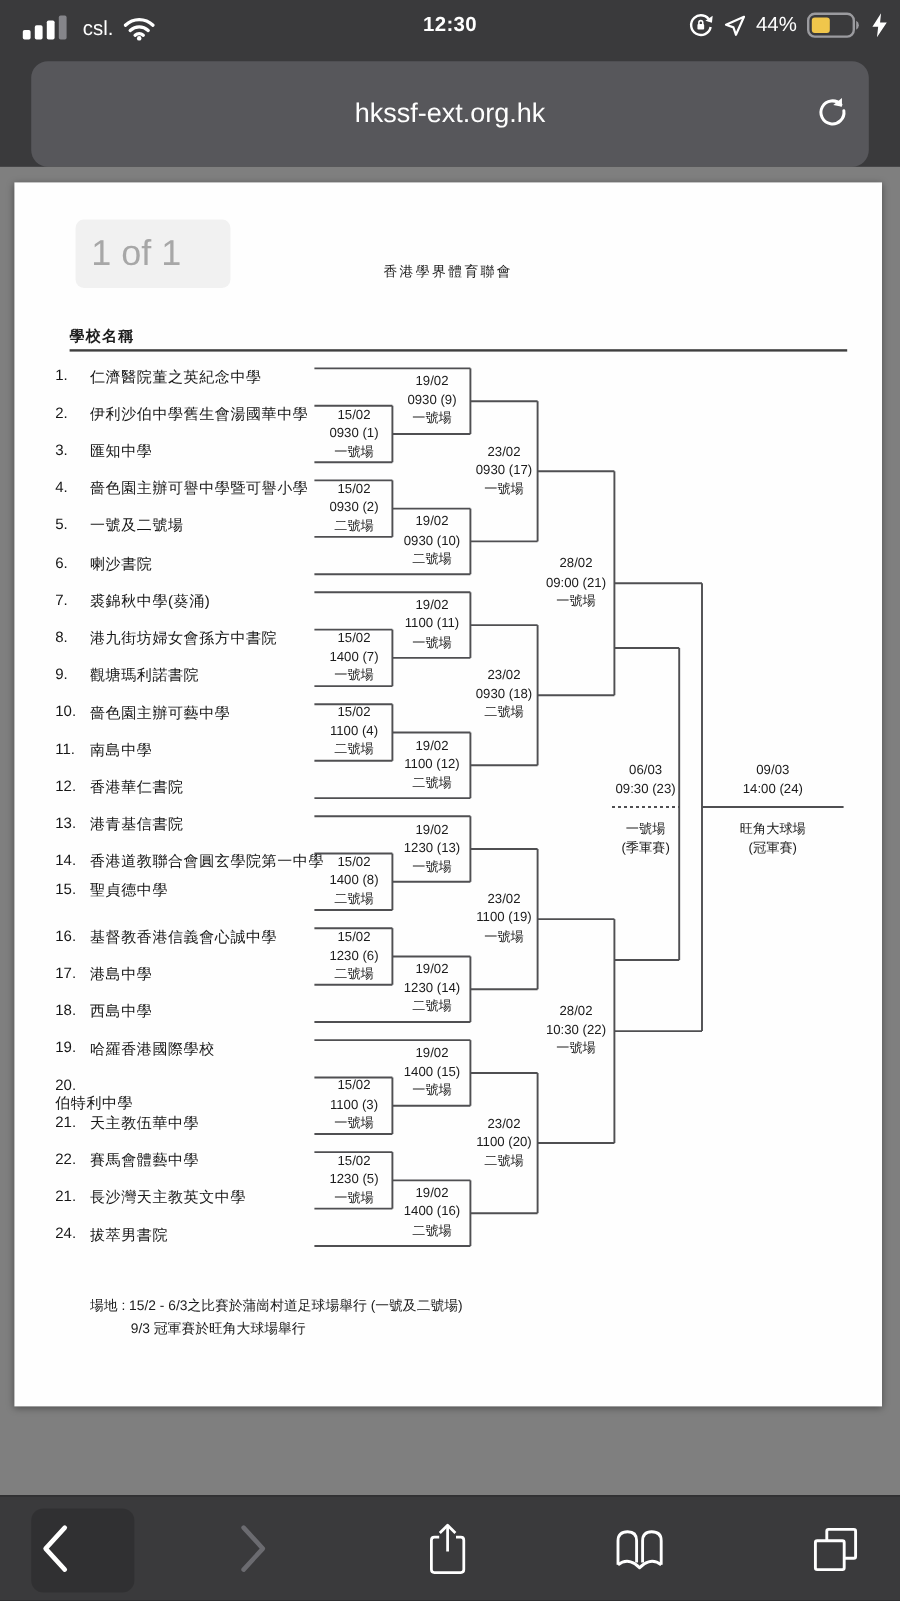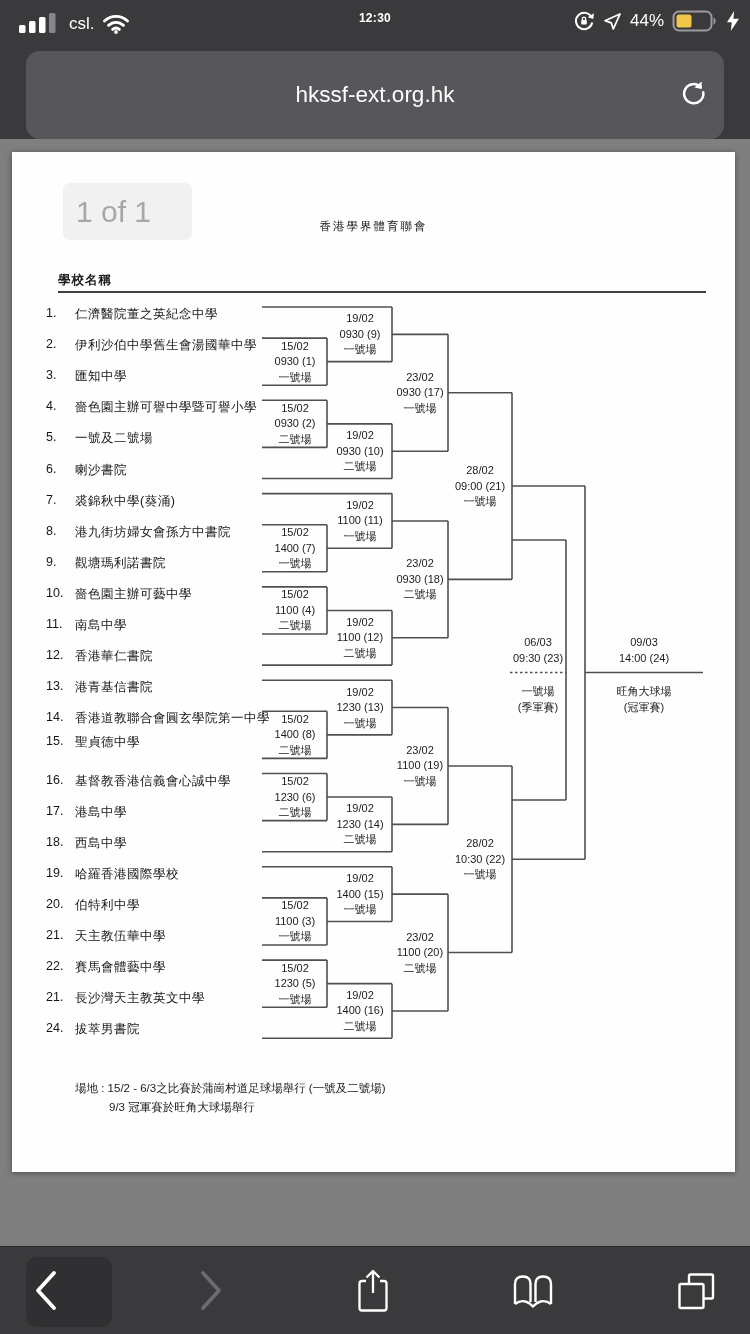--- a/index.html
+++ b/index.html
@@ -5,21 +5,21 @@
   * { margin:0; padding:0; box-sizing:border-box; }
   html,body { background:#000; }
   .screen { position:relative; width:750px; height:1334px; overflow:hidden;
             background:#3a3a3c; font-family:"Liberation Sans", sans-serif; }
 
   
   .chrome-top { position:absolute; left:0; top:0; width:750px; height:139px; background:#3a3a3c; }
   .sb-left  { position:absolute; left:18px; top:12px; display:flex; align-items:center; gap:8px; }
   .carrier  { color:#fff; font-size:17px; }
   .sb-time  { position:absolute; left:0; right:0; top:11px; text-align:center; color:#fff;
-              font-size:12px; font-weight:bold; letter-spacing:.3px; }
+              font-size:17px; font-weight:bold; letter-spacing:.3px; }
   .sb-right { position:absolute; right:10px; top:10px; display:flex; align-items:center; gap:8px; }
   .battery-pct { color:#fff; font-size:17px; }
   .url-bar  { position:absolute; left:26px; top:51px; width:698px; height:88px;
               background:#57575b; border-radius:14px; }
   .url-text { position:absolute; inset:0; display:flex; align-items:center; justify-content:center;
               color:#fefefe; font-size:22.5px; }
   .reload-btn { position:absolute; right:15px; top:50%; transform:translateY(-50%); width:30px; height:30px; }
 
   
   .pdf-area { position:absolute; left:0; top:139px; width:750px; height:1107px; background:#7f7f7f; }
@@ -269,21 +269,21 @@
             <span class="team-name">港島中學</span>
           </div>
           <div class="team-row" style="left: 34px; top: 682.7px;">
             <span class="team-num">18.</span>
             <span class="team-name">西島中學</span>
           </div>
           <div class="team-row" style="left: 34px; top: 713.8px;">
             <span class="team-num">19.</span>
             <span class="team-name">哈羅香港國際學校</span>
           </div>
-          <div class="team-row" style="left: 34px; top: 744.9px;">
+          <div class="team-row" style="left: 34px; top: 744.9px; flex-direction: column;">
             <span class="team-num">20.</span>
             <span class="team-name">伯特利中學</span>
           </div>
           <div class="team-row" style="left: 34px; top: 776px;">
             <span class="team-num">21.</span>
             <span class="team-name">天主教伍華中學</span>
           </div>
           <div class="team-row" style="left: 34px; top: 807.1px;">
             <span class="team-num">22.</span>
             <span class="team-name">賽馬會體藝中學</span>

